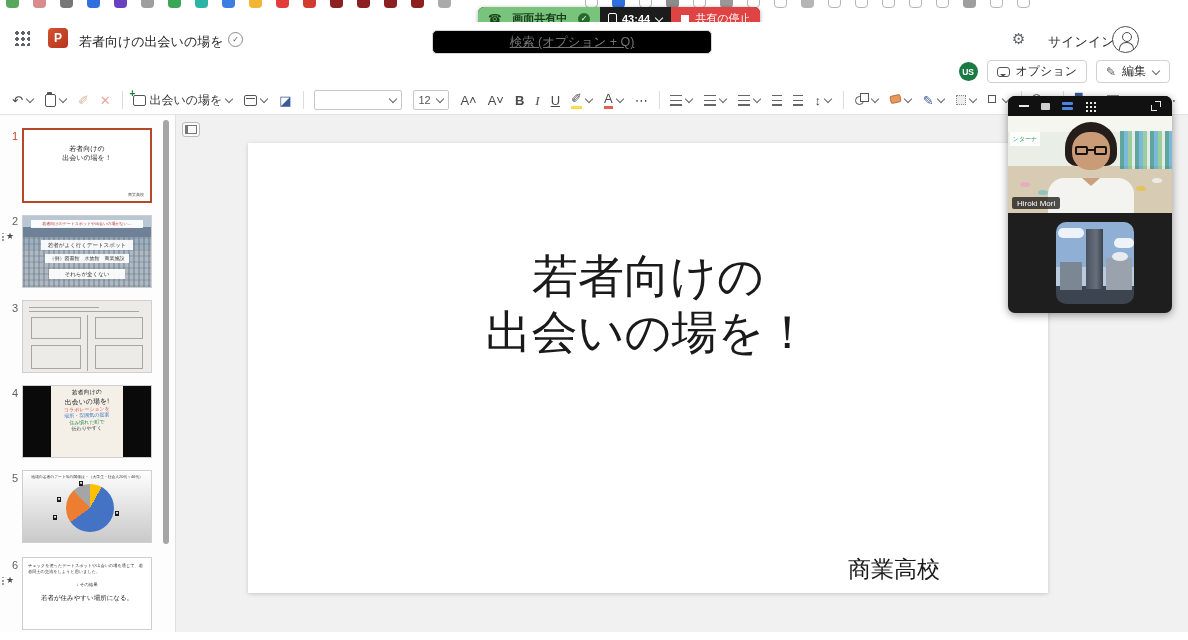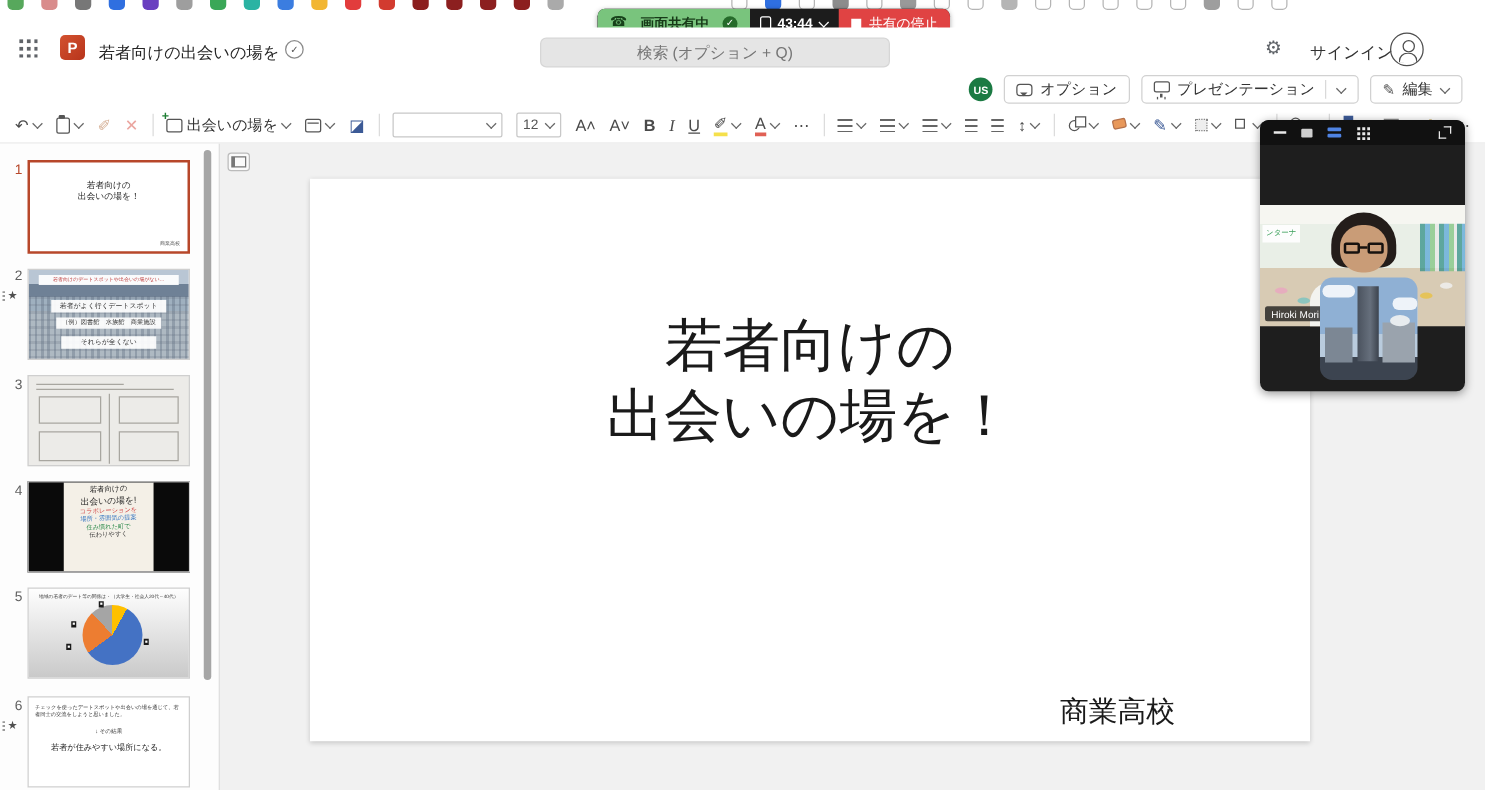--- a/index.html
+++ b/index.html
@@ -35,22 +35,22 @@
   #app-header { position:absolute; left:0; top:22px; width:1188px; height:36px; background:#fff; }
   .i-grid9 { position:absolute; left:14px; top:8px; width:16px; height:16px;
              background-image:radial-gradient(circle,#5f6368 1.6px,transparent 1.8px); background-size:6px 6px; }
   .ppt-logo { position:absolute; left:48px; top:6px; width:20px; height:20px; border-radius:4px;
               background:linear-gradient(135deg,#d35230 0%,#b7341b 100%); color:#fff; font-weight:bold;
               font-size:12px; display:flex; align-items:center; justify-content:center; }
   .doc-title { position:absolute; left:79px; top:11px; font-size:13px; color:#252525; }
   .i-cloudcheck { position:absolute; left:228px; top:10px; width:15px; height:15px; border-radius:50%;
                   border:1.2px solid #8a8a8a; color:#555; font-size:8px; display:flex; align-items:center; justify-content:center; }
   #search-box { position:absolute; left:432px; top:8px; width:280px; height:24px; border:1px solid #d6d6d6;
-                border-radius:5px; background:#e5e5e5; font-size:12.5px; color:#757575; text-align:center;
-                font-family:inherit; }
+                border-radius:5px; background:#000000; font-size:12.5px; color:#757575; text-align:center;
+                font-family:inherit;text-decoration:underline; }
   .i-gear { position:absolute; left:1012px; top:9px; font-size:15px; color:#5f6368; line-height:1; }
   .signin-label { position:absolute; left:1048px; top:11px; font-size:13px; color:#333; }
   .i-person-circle { position:absolute; left:1112px; top:4px; width:27px; height:27px; border:1.5px solid #4d4d4d;
                      border-radius:50%; }
   .i-person-circle::before { content:""; position:absolute; left:8.5px; top:5px; width:8px; height:8px;
                              border:1.5px solid #4d4d4d; border-radius:50%; }
   .i-person-circle::after { content:""; position:absolute; left:5.5px; top:15px; width:13px; height:7px;
                             border:1.5px solid #4d4d4d; border-bottom:none; border-radius:7px 7px 0 0; }
 
   
@@ -182,22 +182,22 @@
   .i-rect { width:9px; height:7px; background:#cfcfcf; border-radius:1px; }
   .i-bars2 { width:11px; height:9px; display:flex; flex-direction:column; gap:1.5px; justify-content:center; }
   .i-bars2 span { height:3.5px; background:#4f83e3; border-radius:1px; }
   .i-grid4 { width:11px; height:11px;
              background-image:radial-gradient(circle,#e8e8e8 1.2px,transparent 1.4px); background-size:4px 4px; }
   .i-expand { position:relative; width:10px; height:10px; margin-left:auto; }
   .i-expand::before { content:""; position:absolute; right:0; top:0; width:5px; height:5px;
                       border-top:1.5px solid #e8e8e8; border-right:1.5px solid #e8e8e8; }
   .i-expand::after { content:""; position:absolute; left:0; bottom:0; width:5px; height:5px;
                      border-bottom:1.5px solid #e8e8e8; border-left:1.5px solid #e8e8e8; }
-  #zp-video { position:relative; width:180px; height:97px; overflow:hidden;
-              background:linear-gradient(#f6f6f1 0 16%,#e9efe7 16% 52%,#d8cbb4 52% 100%);margin-top:48px; }
+  #zp-video { position:relative; width:164px; height:97px; overflow:hidden;
+              background:linear-gradient(#f6f6f1 0 16%,#e9efe7 16% 52%,#d8cbb4 52% 100%); }
   .vd-sign { position:absolute; left:2px; top:16px; width:30px; height:14px; background:#fdfdfd;
              color:#3aa05a; font-size:6px; line-height:14px; text-align:center; overflow:hidden; }
   .vd-shelf { position:absolute; right:0; top:15px; width:52px; height:38px;
               background:repeating-linear-gradient(90deg,#2f8f86 0 4px,#57a6d8 4px 8px,#7fc47f 8px 12px,#e8e8e8 12px 15px);
               opacity:.75; }
   .vd-furn { position:absolute; width:10px; height:5px; border-radius:50%; opacity:.85; }
   .vd-hair { position:absolute; left:57px; top:6px; width:52px; height:44px; border-radius:26px 26px 12px 12px; background:#241d1a; }
   .vd-face { position:absolute; left:64px; top:16px; width:38px; height:38px; border-radius:46%; background:#c99c77; }
   .vd-glass { position:absolute; left:67px; top:30px; width:13px; height:9px; border:2px solid #17120f; border-radius:2px;
               box-shadow:17px 0 0 -2px #fff0; }
@@ -288,26 +288,20 @@
   </div>
 
   <div id="menu-row">
     <div id="menu-right">
       <span class="avatar-us">US</span>
       <span class="hbtn clickable">
         <span class="i-comment"></span>
         <span>オプション</span>
       </span>
       <span class="hbtn clickable">
-        <span class="i-present"></span>
-        <span>プレゼンテーション</span>
-        <span class="sep"></span>
-        <span class="chev"></span>
-      </span>
-      <span class="hbtn clickable">
         <span class="i-pencil">✎</span>
         <span>編集</span>
         <span class="chev"></span>
       </span>
     </div>
   </div>
 
   <div id="toolbar">
       <span class="tb-item clickable">
         <span class="tbi">↶</span>

